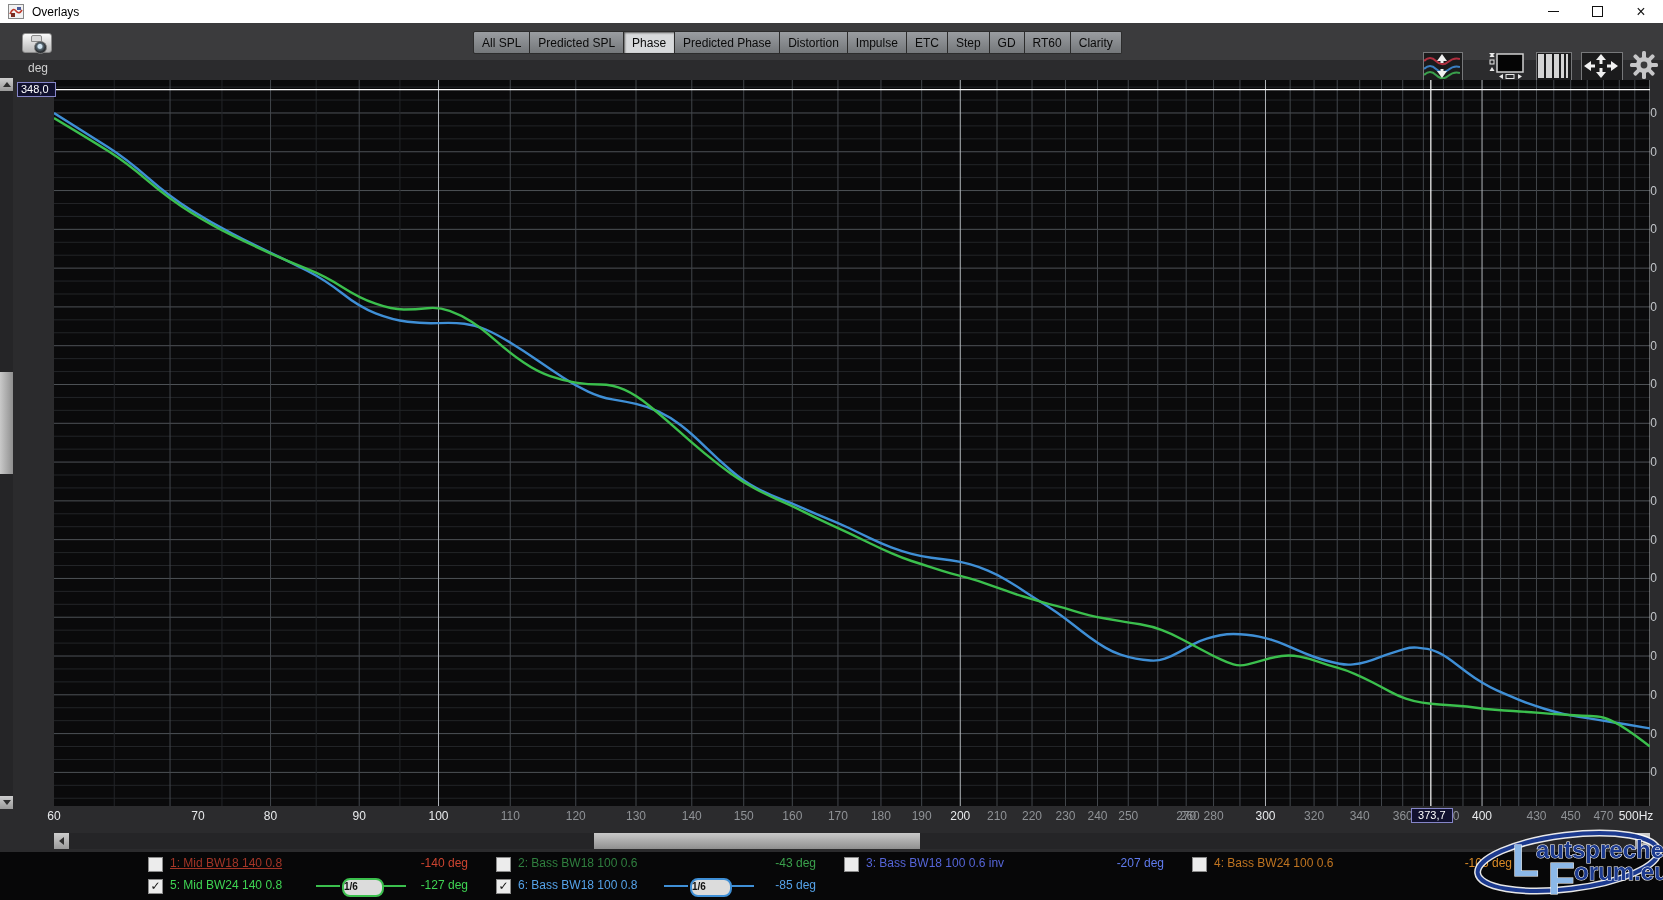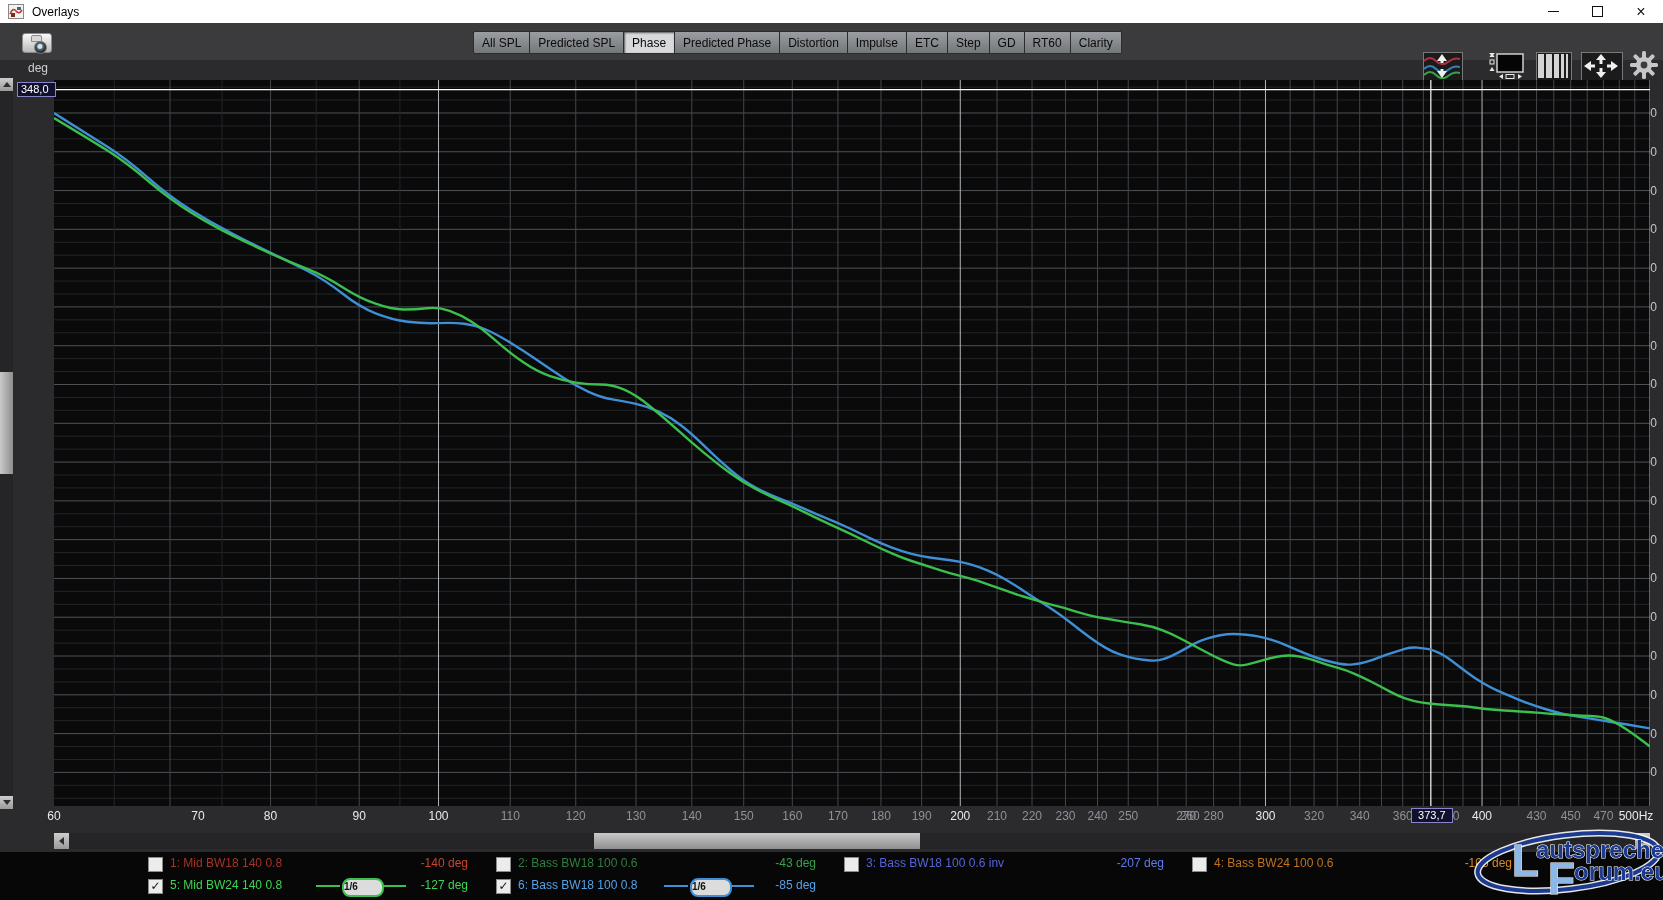--- a/index.html
+++ b/index.html
@@ -370,21 +370,21 @@
     </div>
     <div class="hthumb" style="left:540px;width:326px;"></div>
     <div class="sbtn" style="right:0;top:0;width:15px;height:16px;">
       <div class="tri" style="border-top:4px solid transparent;border-bottom:4px solid transparent;border-left:5px solid #2e2e2e;"></div>
     </div>
   </div>
 
   <div class="legend" id="legend">
       <div class="legitem" style="left: 146px; top: 4px;">
         <div class="chk"></div>
-        <span class="leglabel" style="color: rgb(163, 53, 39);">1: Mid BW18 140 0.8</span>
+        <span class="leglabel" style="color: rgb(163, 53, 39); text-decoration: underline;">1: Mid BW18 140 0.8</span>
         <span class="legvalue" style="color: rgb(204, 68, 48);">-140 deg</span>
       </div>
       <div class="legitem" style="left: 494px; top: 4px;">
         <div class="chk"></div>
         <span class="leglabel" style="color: rgb(47, 127, 63);">2: Bass BW18 100 0.6</span>
         <span class="legvalue" style="color: rgb(58, 160, 76);">-43 deg</span>
       </div>
       <div class="legitem" style="left: 842px; top: 4px;">
         <div class="chk"></div>
         <span class="leglabel" style="color: rgb(85, 101, 216);">3: Bass BW18 100 0.6 inv</span>

